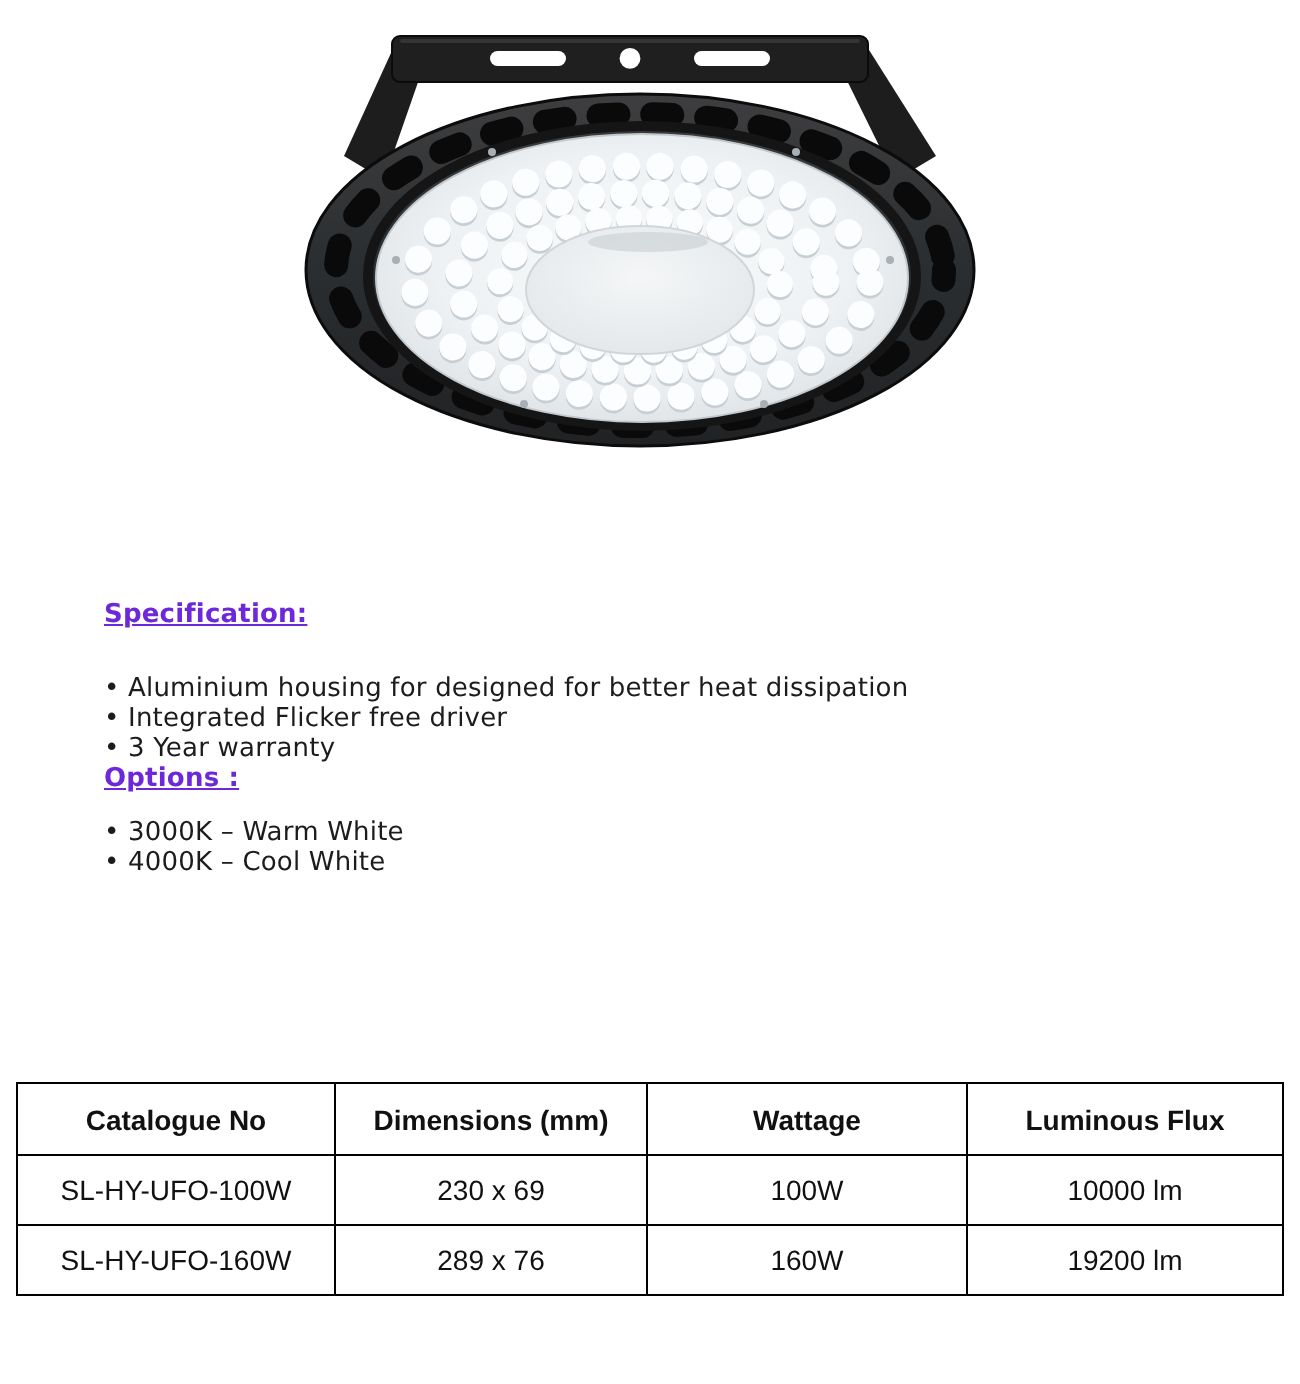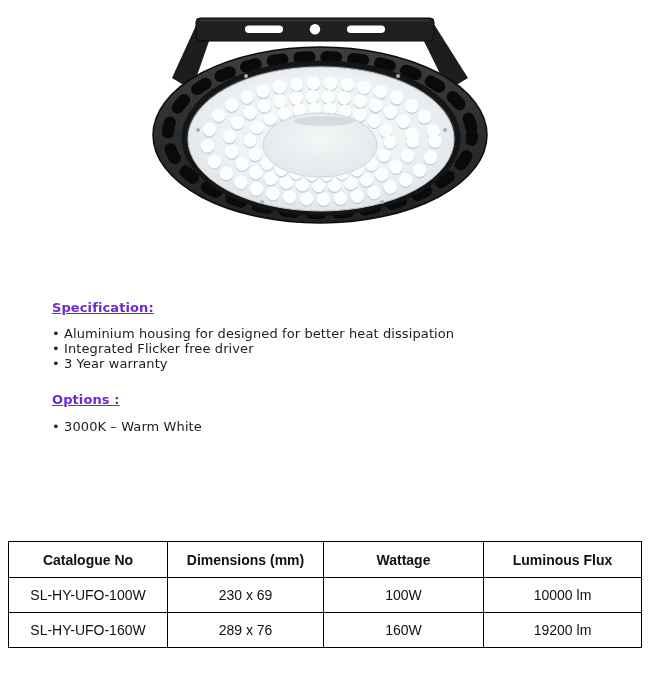--- a/index.html
+++ b/index.html
@@ -15,25 +15,25 @@
   }
   .product-image svg { width:100%; height:100%; display:block; }
 
   
   .copy {
     position:absolute; left:52px; top:300px; width:480px;
     font-size:13px; line-height:15px; color:#1c1c1c;
     letter-spacing:0.1px;
   }
   .copy h3 { font-size:13px; line-height:15px; font-weight:bold; color:#6d28d9;text-decoration:underline; }
-  .copy ul { list-style:none; margin-top:11px; }
+  .copy ul { list-style:none; margin-top:22px; }
   .copy ul.after-gap { margin-top:12px; }
   .copy li { line-height:15px; }
   .copy li::before { content:"\2022\00a0"; }
-  .options-heading { margin-top:21px; }
+  .options-heading { }
 
   
   .spec-table {
     position:absolute; left:8px; top:541px; width:633px;
     border-collapse:collapse; table-layout:fixed;
     font-family:"Liberation Sans", sans-serif; font-size:14px; color:#111;
   }
   .spec-table th, .spec-table td {
     border:1px solid #000; text-align:center; vertical-align:middle;
     height:35px; padding:0 4px; overflow:hidden; white-space:nowrap;
@@ -111,20 +111,21 @@
 <div class="copy">
   <h3>Specification:</h3>
   <ul>
     <li>Aluminium housing for designed for better heat dissipation</li>
     <li>Integrated Flicker free driver</li>
     <li>3 Year warranty</li>
   </ul>
   <h3 class="options-heading">Options :</h3>
   <ul class="after-gap">
     <li>3000K – Warm White</li>
+    <li>4000K – Cool White</li>
   </ul>
 </div>
 
 <table class="spec-table">
   <colgroup>
     <col style="width:159px">
       <col style="width:156px">
       <col style="width:160px">
       <col style="width:158px">
   </colgroup>

